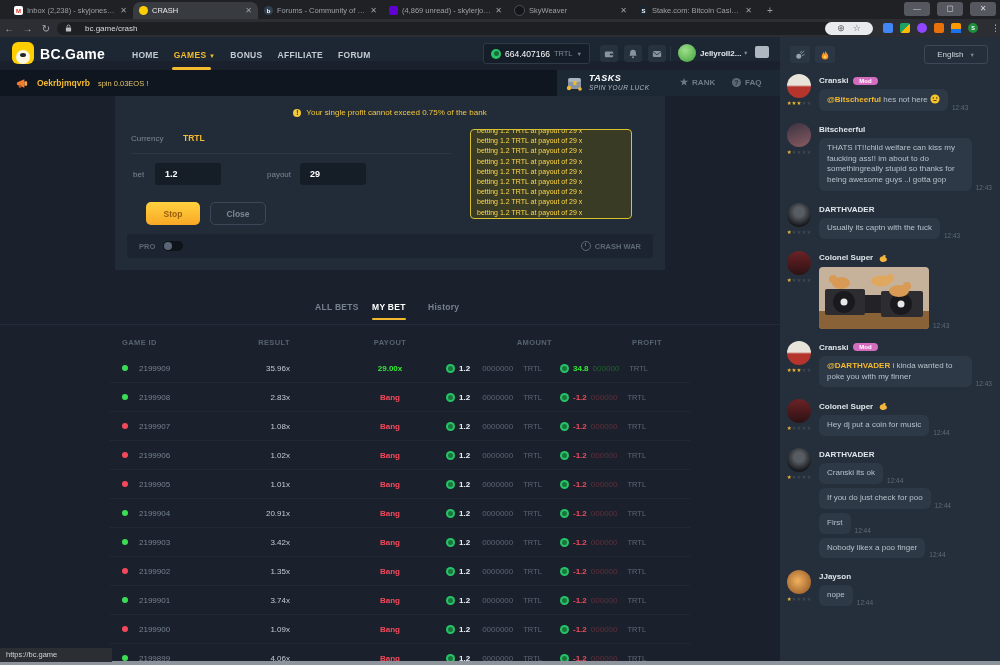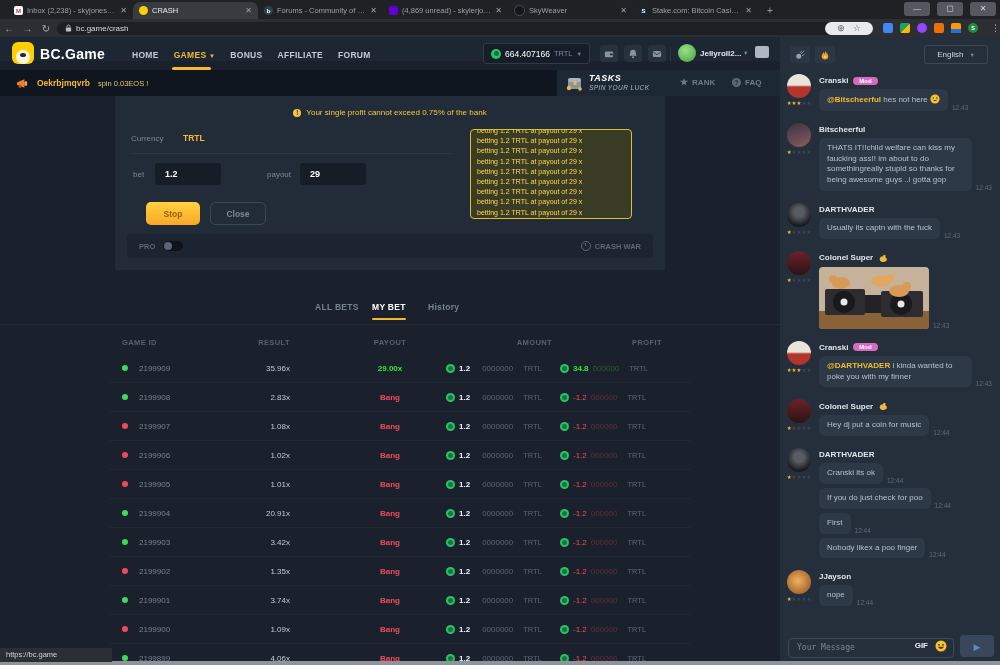--- a/index.html
+++ b/index.html
@@ -19,21 +19,21 @@
   .fav-forum{background:#30404f;color:#fff;border-radius:50%;}
   .fav-purple{background:#5f01d1;}
   .fav-sky{background:#14161c;border:1px solid #4a4f58;border-radius:50%;}
   .fav-stake{background:#1a2430;color:#fff;}
   .newtab{width:12px;height:12px;border-radius:50%;color:#9aa0a6;font-size:10px;line-height:11px;text-align:center;margin:0 0 2px 6px;}
   .wctrls{position:absolute;right:4px;top:2px;display:flex;gap:7px;}
   .wctrl{width:26px;height:14px;background:#55585e;border-radius:3px;color:#d7d9dc;font-size:8px;line-height:14px;text-align:center;}
   .toolbar{position:absolute;top:19px;left:0;width:1000px;height:18px;background:#2c2e33;display:flex;align-items:center;}
   .navbtn{color:#a6abb2;font-size:10px;width:20px;text-align:center;}
   .omni{position:relative;height:13px;flex:0 0 auto;width:800px;margin-left:2px;background:#1d1f23;border-radius:7px;
-        display:flex;align-items:center;gap:4px;padding:0 8px;color:#d6d9dd;font-size:8px;}
+        display:flex;align-items:center;gap:13px;padding:0 8px;color:#d6d9dd;font-size:8px;}
   .omni-cap{position:absolute;right:0;top:0;height:13px;width:48px;background:#e9eaed;border-radius:7px;
             display:flex;align-items:center;justify-content:center;gap:8px;color:#5f6368;font-size:9px;}
   .exts{display:flex;align-items:center;gap:7px;margin-left:10px;}
   .ext{width:10px;height:10px;border-radius:2px;display:flex;align-items:center;justify-content:center;font-size:5.5px;color:#fff;font-weight:bold;}
   .x-blue{background:#4285f4;}.x-drive{background:linear-gradient(135deg,#1da261 50%,#ffba00 50%);}
   .x-purp{background:#9146ff;border-radius:50%;}.x-org{background:#e8710a;}
   .x-bsk{background:#f90;position:relative;}.x-bsk::after{content:"";position:absolute;left:0;right:0;bottom:0;height:4px;background:#1a73e8;}
   .x-prof{background:#1e8e3e;border-radius:50%;}
   .dots3{color:#c4c7cb;font-size:9px;margin-left:6px;}
 
@@ -127,21 +127,21 @@
   .dg{background:#3ddc55;}.dr{background:#f5495b;}
   .c-res{position:absolute;left:120px;width:60px;top:0;height:100%;display:flex;align-items:center;justify-content:flex-end;color:#c3cad2;}
   .c-pay{position:absolute;left:240px;width:80px;top:0;height:100%;display:flex;align-items:center;justify-content:center;font-weight:bold;}
   .pay-win{color:#35e835;}.pay-loss{color:#f5495b;}
   .c-amt{position:absolute;left:336px;top:0;height:100%;display:flex;align-items:center;gap:4px;}
   .c-pft{position:absolute;left:450px;top:0;height:100%;display:flex;align-items:center;gap:4px;}
   .coin9{width:9px;height:9px;border-radius:50%;background:#27c467;position:relative;flex:0 0 auto;}
   .coin9::after{content:"";position:absolute;inset:2px;border-radius:50%;background:rgba(10,40,20,.5);}
   .a-hi{color:#eef2f6;font-weight:bold;}.a-lo{color:#5b6673;margin-left:8px;}
   .p-hi-win{color:#35e835;font-weight:bold;}.p-lo-win{color:rgba(53,232,53,.3);}
-  .p-hi-loss{color:#f5495b;font-weight:normal;}.p-lo-loss{color:rgba(245,73,91,.32);}
+  .p-hi-loss{color:#f5495b;font-weight:bold;}.p-lo-loss{color:rgba(245,73,91,.32);}
   .unit{color:#5b6673;font-size:7.5px;margin-left:6px;}
   .h-id{position:absolute;left:12px;top:6px;}
   .h-res{position:absolute;left:120px;width:60px;top:6px;text-align:right;}
   .h-pay{position:absolute;left:240px;width:80px;top:6px;text-align:center;}
   .h-amt{position:absolute;left:332px;width:110px;top:6px;text-align:right;}
   .h-pft{position:absolute;left:442px;width:110px;top:6px;text-align:right;}
 
   
   .chat-msgs{position:absolute;top:2px;left:0;right:0;bottom:32px;padding:4px 8px 0 6px;display:flex;flex-direction:column;gap:8px;overflow:hidden;}
   .msg{display:flex;gap:7px;}
@@ -477,33 +477,20 @@
             </div>
           <div class="brow">
             <div class="bubble"><span>nope</span></div>
             <span class="time">12:44</span>
           </div>
         </div>
       </div>
 
     </div>
 
-    <div class="chat-input-row">
-      <div class="ci-wrap">
-        <input class="chat-input" placeholder="Your Message" style="">
-        <span class="gif-tag">GIF</span>
-        <svg class="smiley" viewBox="0 0 12 12">
-            <circle cx="6" cy="6" r="5.5" fill="#f5c32c"></circle>
-            <circle cx="4" cy="4.8" r=".9" fill="#46350a"></circle>
-            <circle cx="8" cy="4.8" r=".9" fill="#46350a"></circle>
-            <path d="M3 6.8a3.2 3.2 0 006 0z" fill="#46350a"></path>
-          </svg>
-      </div>
-      <button class="send-btn">▶</button>
-    </div>
   </div>
 
   <div class="maincol">
 
     <div class="announce">
       <svg class="emoji-svg" style="width:13px;height:11px" viewBox="0 0 14 11">
         <path d="M1 4.5L9 1v9L1 6.8z" fill="#f07c2e"></path>
           <rect x="9" y="3" width="3" height="5" rx="1" fill="#f5a04a"></rect>
           <rect x="3" y="7" width="2.5" height="3" fill="#b85a1e"></rect>
       </svg>

